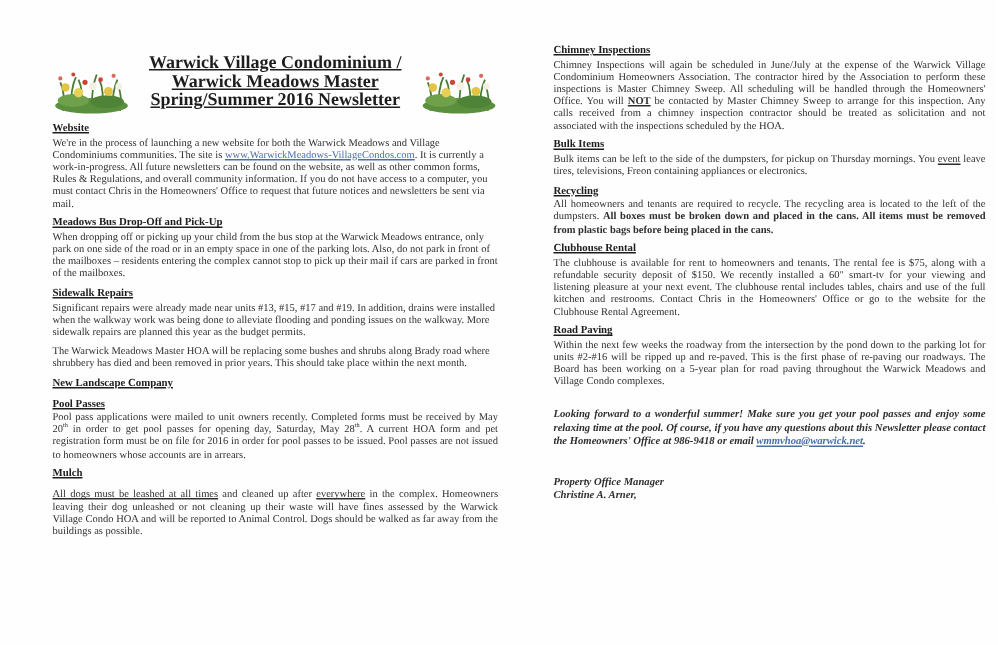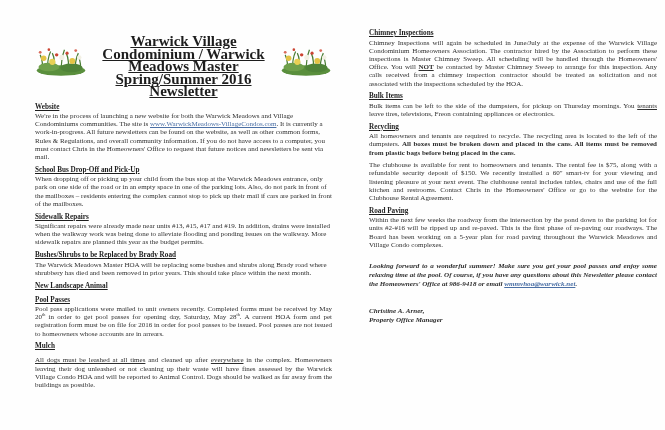--- a/index.html
+++ b/index.html
@@ -6,21 +6,21 @@
   #page{
     position:relative; width:665px; height:430px; background:#fefefe;
     font-family:"Liberation Serif", serif; color:#2e2e2e; overflow:hidden;
   }
   .col{position:absolute; top:26px;}
   #col-left{left:35px; width:297px;}
   #col-right{left:369px; top:29px; width:288px;}
   .title-row{display:flex; align-items:flex-start; margin-bottom:5px;}
   .flowers{width:52px; height:44px; flex:none; margin-top:6px;}
   .title-text{flex:1; text-align:center; padding-top:9px;}
-  .title-line{font-weight:bold; text-decoration:underline; font-size:15px; line-height:12.5px; color:#1d1d1d;}
+  .title-line{font-weight:bold; text-decoration:underline; font-size:12px; line-height:12.5px; color:#1d1d1d;}
   .section{margin-bottom:4.5px;}
   .heading{font-weight:bold; text-decoration:underline; font-size:7.2px; line-height:9.5px; color:#1d1d1d;}
   .bodyp{margin:0; font-size:7px; line-height:8.2px;}
   .just{text-align:justify;}
   .bold{font-weight:bold;}
   .underline{text-decoration:underline;}
   .boldunderline{font-weight:bold; text-decoration:underline;}
   sup{font-size:60%; line-height:0;}
   .link{color:var(--link,#4a6fa5); text-decoration:underline; cursor:pointer;}
   #closing{margin-top:13px; font-style:italic; font-weight:bold; font-size:7.1px; line-height:9px; text-align:justify;}
@@ -85,33 +85,32 @@
         <circle cx="16" cy="20" r="1.5" fill="#cc4433"></circle>
           <circle cx="47" cy="21" r="1.6" fill="#d96a5a"></circle>
       </svg>
     </div>
     <div id="left-sections">
         <div class="section">
           <div class="heading">Website</div>
           <p class="bodyp"><span>We're in the process of launching a new website for both the Warwick Meadows and Village Condominiums communities.  The site is </span><span class="link">www.WarwickMeadows-VillageCondos.com</span><span>.  It is currently a work-in-progress.  All future newsletters can be found on the website, as well as other common forms, Rules &amp; Regulations, and overall community information. If you do not have access to a computer, you must contact Chris in the Homeowners' Office to request that future notices and newsletters be sent via mail.</span></p>
         </div>
         <div class="section">
-          <div class="heading">School Bus Drop-Off and Pick-Up</div>
+          <div class="heading">Meadows Bus Drop-Off and Pick-Up</div>
           <p class="bodyp"><span>When dropping off or picking up your child from the bus stop at the Warwick Meadows entrance, only park on one side of the road or in an empty space in one of the parking lots.  Also, do not park in front of the mailboxes – residents entering the complex cannot stop to pick up their mail if cars are parked in front of the mailboxes.</span></p>
         </div>
         <div class="section">
           <div class="heading">Sidewalk Repairs</div>
           <p class="bodyp"><span>Significant repairs were already made near units #13, #15, #17 and #19.  In addition, drains were installed when the walkway work was being done to alleviate flooding and ponding issues on the walkway.   More sidewalk repairs are planned this year as the budget permits.</span></p>
         </div>
         <div class="section">
-          <div class="heading">Bushes/Shrubs to be Replaced by Brady Road</div>
           <p class="bodyp"><span>The Warwick Meadows Master HOA will be replacing some bushes and shrubs along Brady road where shrubbery has died and been removed in prior years.  This should take place within the next month.</span></p>
         </div>
         <div class="section">
-          <div class="heading">New Landscape Animal</div>
+          <div class="heading">New Landscape Company</div>
         </div>
         <div class="section">
           <div class="heading">Pool Passes</div>
           <p class="bodyp just"><span>Pool pass applications were mailed to unit owners recently. Completed forms must be received by May 20</span><sup>th</sup><span> in order to get pool passes for opening day, Saturday, May 28</span><sup>th</sup><span>. A current HOA form and pet registration form must be on file for 2016 in order for pool passes to be issued. Pool passes are not issued to homeowners whose accounts are in arrears.</span></p>
         </div>
         <div class="section">
           <div class="heading">Mulch</div>
         </div>
         <div class="section">
           <p class="bodyp just"><span class="underline">All dogs must be leashed at all times</span><span> and cleaned up after </span><span class="underline">everywhere</span><span> in the complex.   Homeowners leaving their dog unleashed or not cleaning up their waste will have fines assessed by the Warwick Village Condo HOA and will be reported to Animal Control. Dogs should be walked as far away from the buildings as possible.</span></p>
@@ -120,34 +119,35 @@
   </div>
 
   <div class="col" id="col-right">
     <div id="right-sections">
         <div class="section">
           <div class="heading">Chimney Inspections</div>
           <p class="bodyp just"><span>Chimney Inspections will again be scheduled in June/July at the expense of the Warwick Village Condominium Homeowners Association.   The contractor hired by the Association to perform these inspections is Master Chimney Sweep.  All scheduling will be handled through the Homeowners' Office. You will </span><span class="boldunderline">NOT</span><span> be contacted by Master Chimney Sweep to arrange for this inspection.  Any calls received from a chimney inspection contractor should be treated as solicitation and not associated with the inspections scheduled by the HOA.</span></p>
         </div>
         <div class="section">
           <div class="heading">Bulk Items</div>
-          <p class="bodyp just"><span>Bulk items can be left to the side of the dumpsters, for pickup on Thursday mornings.  You </span><span class="underline">tenants</span><span> leave tires, televisions, Freon containing appliances or electronics.</span></p>
+          <p class="bodyp just"><span>Bulk items can be left to the side of the dumpsters, for pickup on Thursday mornings.  You </span><span class="underline">event</span><span> leave tires, televisions, Freon containing appliances or electronics.</span></p>
         </div>
         <div class="section">
           <div class="heading">Recycling</div>
           <p class="bodyp just"><span>All homeowners and tenants are required to recycle.  The recycling area is located to the left of the dumpsters.   </span><span class="bold">All boxes must be broken down and placed in the cans.  All items must be removed from plastic bags before being placed in the cans.</span></p>
         </div>
         <div class="section">
+          <div class="heading">Clubhouse Rental</div>
           <p class="bodyp just"><span>The clubhouse is available for rent to homeowners and tenants. The rental fee is $75, along with a refundable security deposit of $150.  We recently installed a 60" smart-tv for your viewing and listening pleasure at your next event.  The clubhouse rental includes tables, chairs and use of the full kitchen and restrooms.  Contact Chris in the Homeowners' Office or go to the website for the Clubhouse Rental Agreement.</span></p>
         </div>
         <div class="section">
           <div class="heading">Road Paving</div>
           <p class="bodyp just"><span>Within the next few weeks the roadway from the intersection by the pond down to the parking lot for units #2-#16 will be ripped up and re-paved.  This is the first phase of re-paving our roadways.   The Board has been working on a 5-year plan for road paving throughout the Warwick Meadows and Village Condo complexes.</span></p>
         </div>
       </div>
     <p id="closing" class="bodyp just"><span>Looking forward to a wonderful summer!  Make sure you get your pool passes and enjoy some relaxing time at the pool. Of course, if you have any questions about this Newsletter please contact the Homeowners' Office at 986-9418 or email </span><span class="link">wmmvhoa@warwick.net</span><span>.</span></p>
     <div id="signature">
+      <div>Property Office Manager</div>
       <div>Christine A. Arner,</div>
-      <div>Property Office Manager</div>
     </div>
   </div>
 
 </div>
 
 </body></html>

